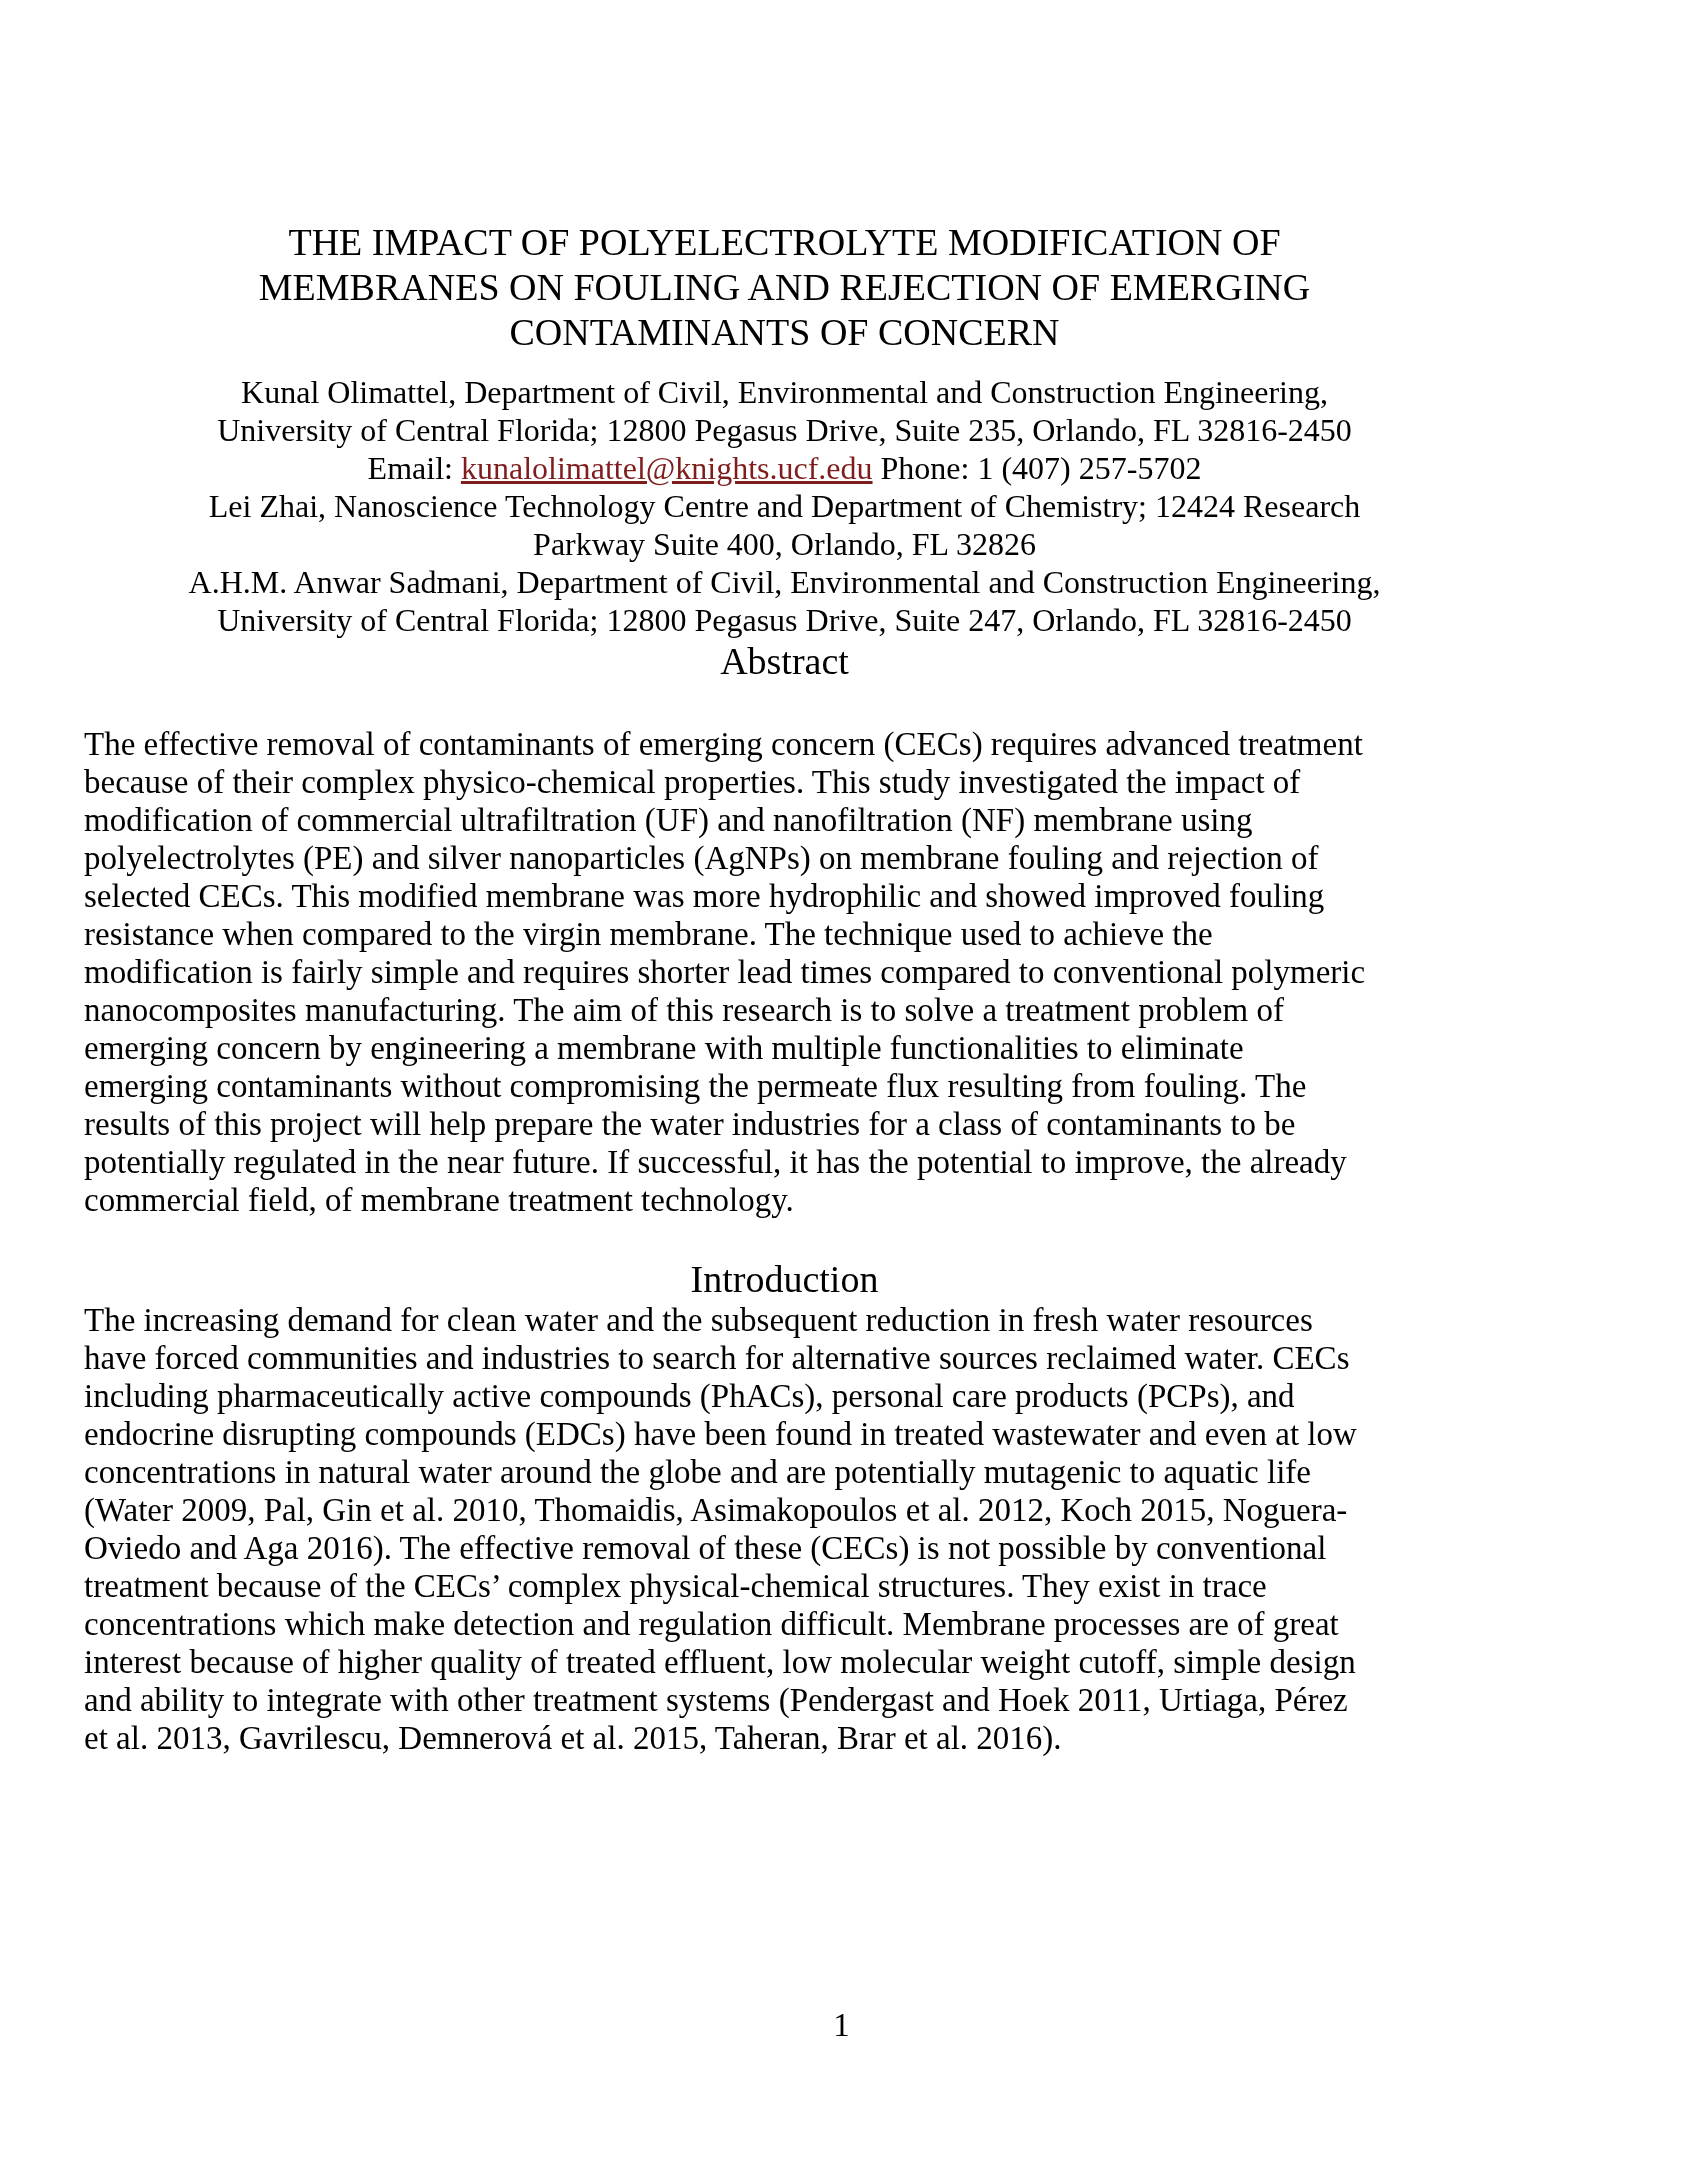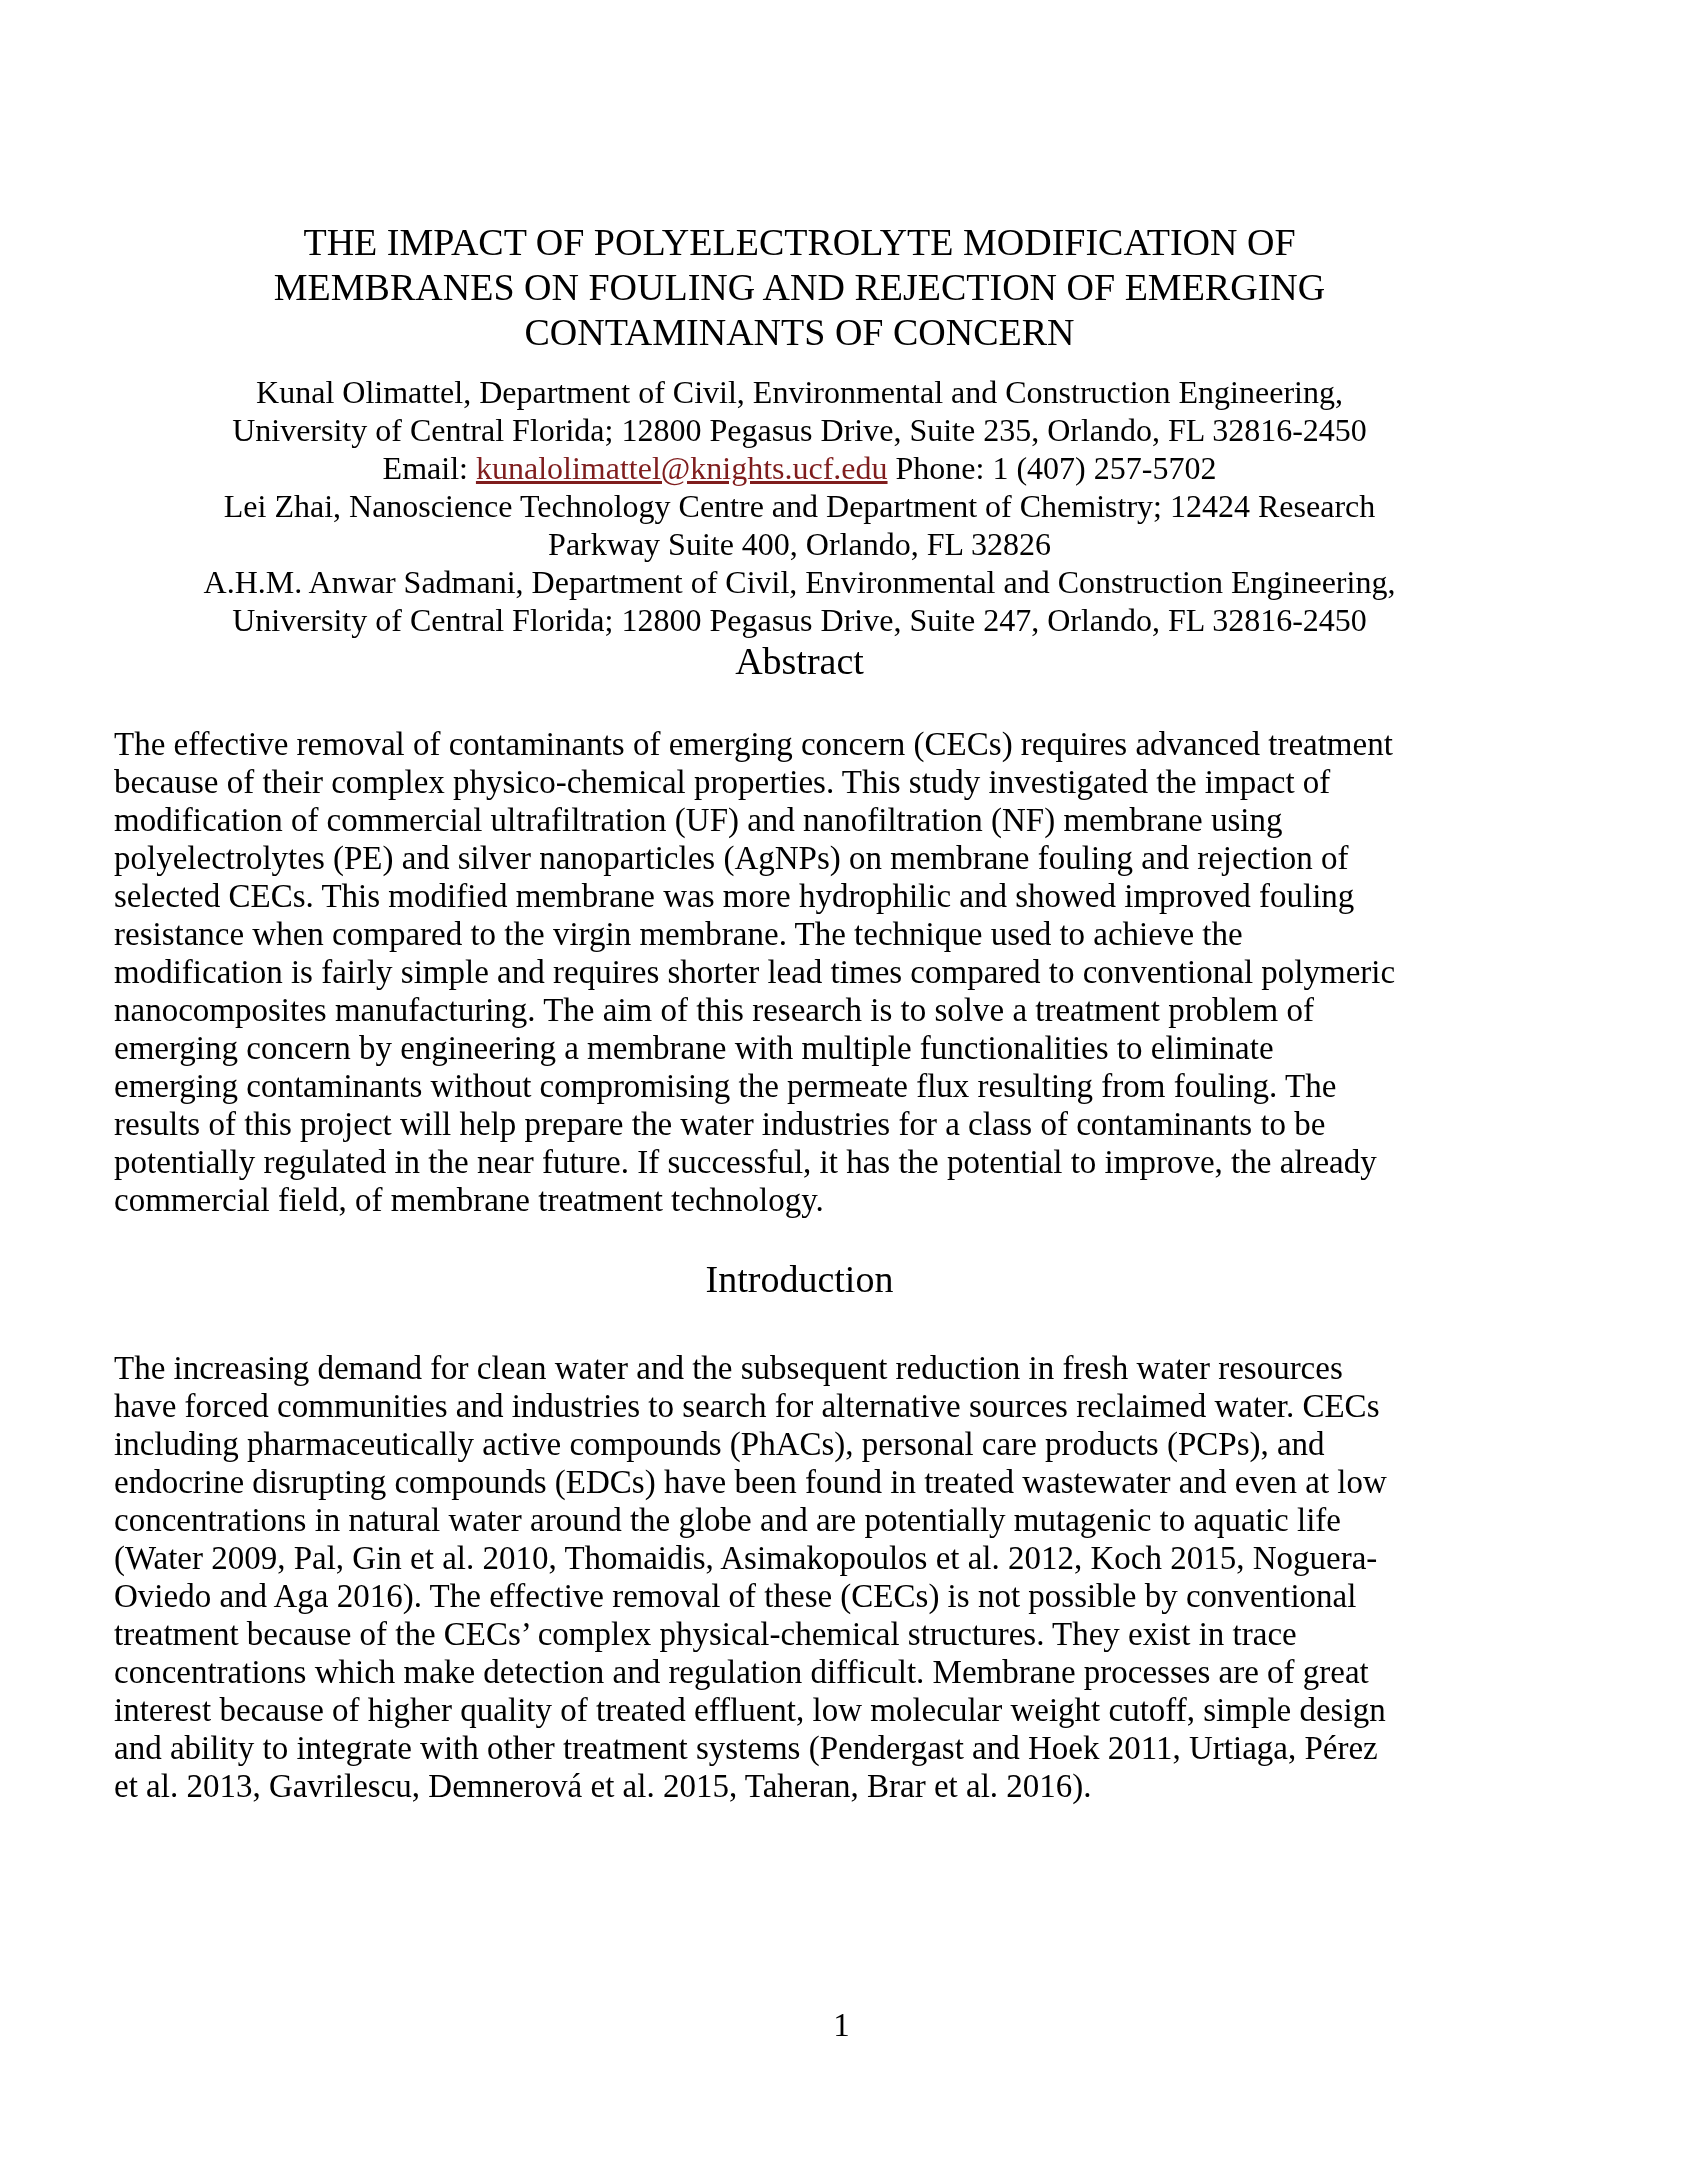--- a/index.html
+++ b/index.html
@@ -10,21 +10,21 @@
   .page {
     position: relative;
     width: 1683px;
     height: 2178px;
     background: #ffffff;
     color: #000000;
     font-family: "Liberation Serif", "DejaVu Serif", serif;
     overflow: hidden;
   }
   .content {
-    padding: 220px 198px 0 114px;
+    padding: 220px 198px 0 84px;
   }
   .title {
     font-size: 38px;
     line-height: 45px;
     text-align: center;
     font-weight: normal;
   }
   .authors {
     margin-top: 18px;
     font-size: 32px;
@@ -39,21 +39,21 @@
   }
   .heading-abstract { }
   .heading-introduction { margin-top: 38px; }
   .para {
     font-size: 33px;
     line-height: 38px;
     text-align: left;
   }
   .para div, .title div, .authors div { white-space: nowrap; }
   .para-abstract { margin-top: 42px; }
-  .para-introduction { margin-top: 48px; }
+  .para-introduction { }
   .email-link {
     color: #7f1d1d;
     text-decoration: underline;
   }
   .page-number {
     position: absolute;
     left: 0;
     right: 0;
     top: 2006px;
     text-align: center;

